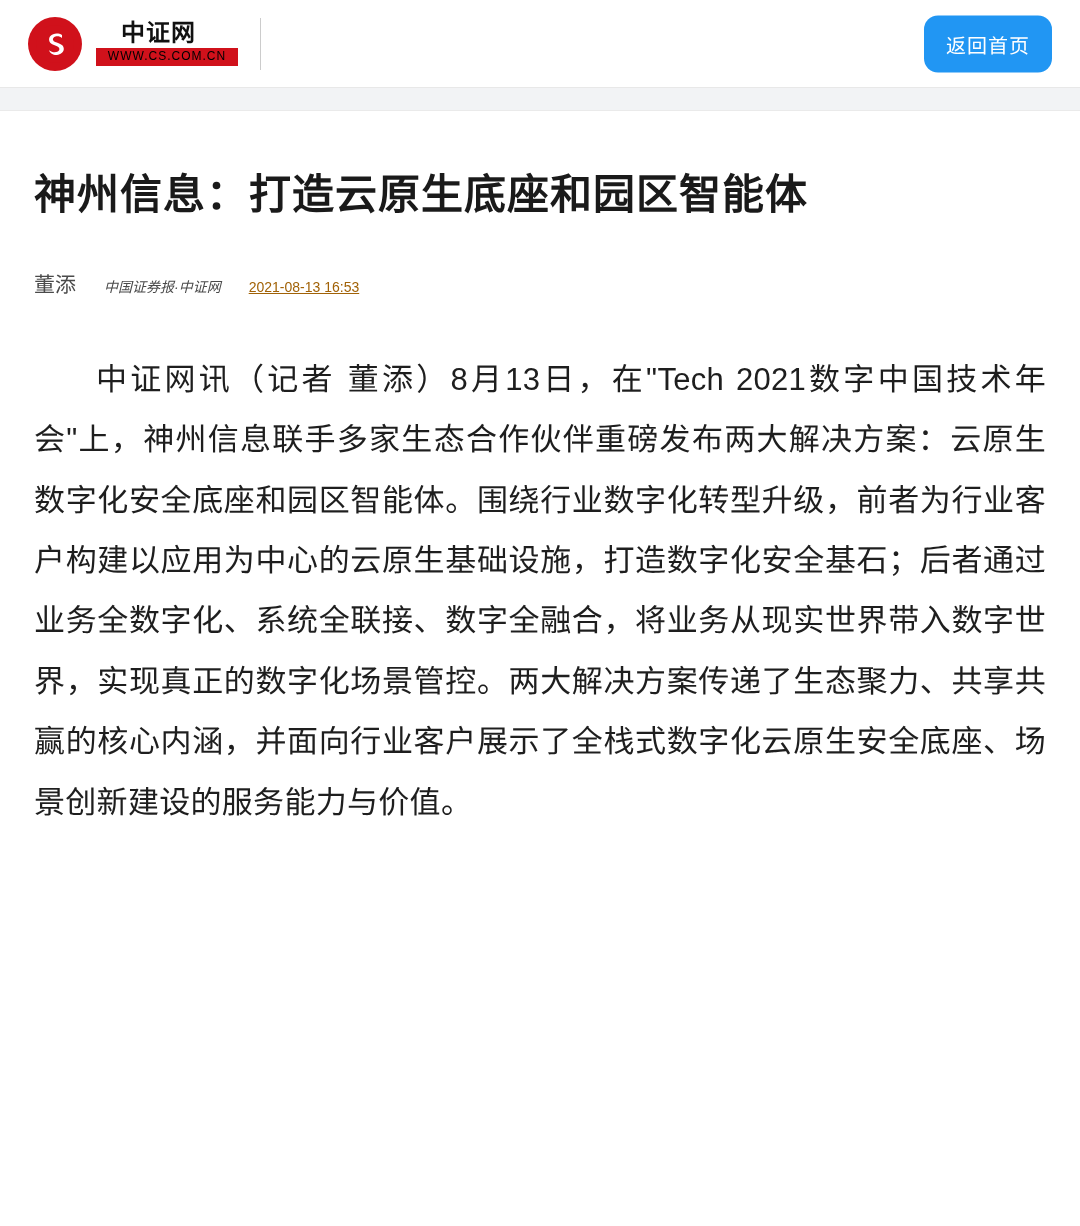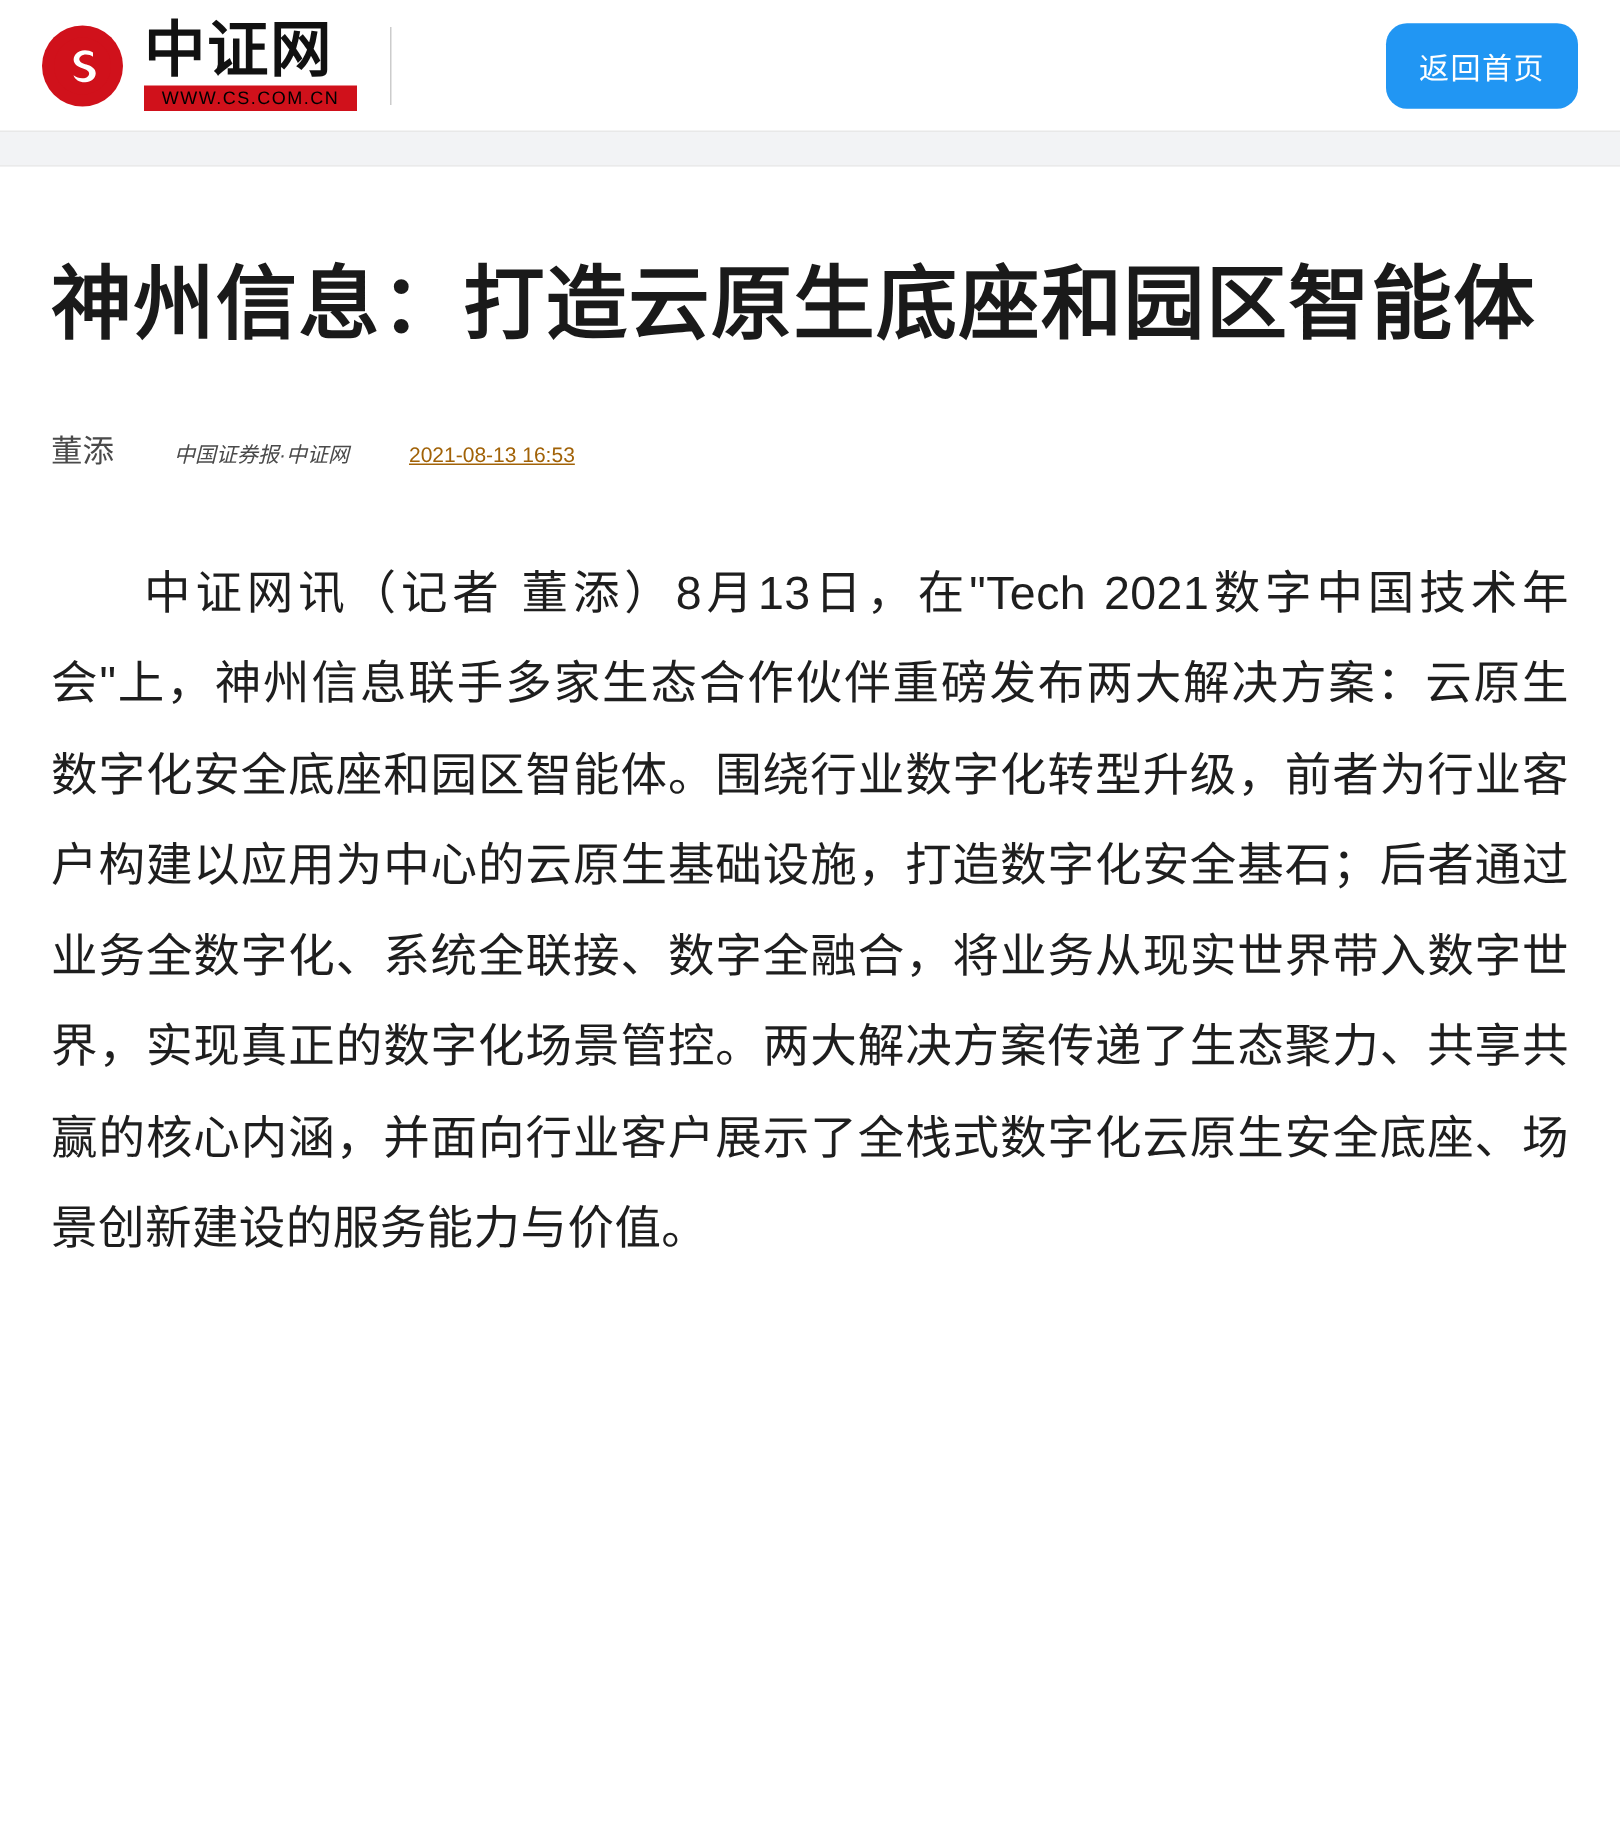--- a/index.html
+++ b/index.html
@@ -42,25 +42,26 @@
     flex: none;
   }
   .brand-mark svg { display: block; }
   .brand-text {
     display: flex;
     flex-direction: column;
     justify-content: center;
     gap: 3px;
   }
   .brand-name {
-    font-size: 41px;
+    font-size: 24px;
     font-weight: bold;
     color: #111;
     letter-spacing: 1px;
     line-height: 1;
+    margin-left: 25px;
   }
   .brand-url {
     background: #d0111b;
     color: #000000;
     font-size: 12px;
     letter-spacing: 1px;
     text-align: center;
     padding: 2px 4px;
     line-height: 1.1;
     width: 142px;
@@ -114,31 +115,31 @@
     background: #f2f3f5;
     border-bottom: 1px solid #eaeaea;
   }
 
   
   .article {
     padding: 56px 34px 0 34px;
     box-sizing: border-box;
   }
   .article-title {
-    font-size: 54px;
+    font-size: 42px;
     font-weight: bold;
     color: #1a1a1a;
     line-height: 1.35;
     letter-spacing: 1px;
     margin: 0 0 44px 0;
   }
   .meta-row {
     display: flex;
     align-items: baseline;
-    gap: 40px;
+    gap: 28px;
     margin-bottom: 52px;
   }
   .meta-author {
     font-size: 21px;
     color: #4a4a4a;
   }
   .meta-source {
     font-size: 14px;
     color: #4a4a4a;
     font-style: italic;

